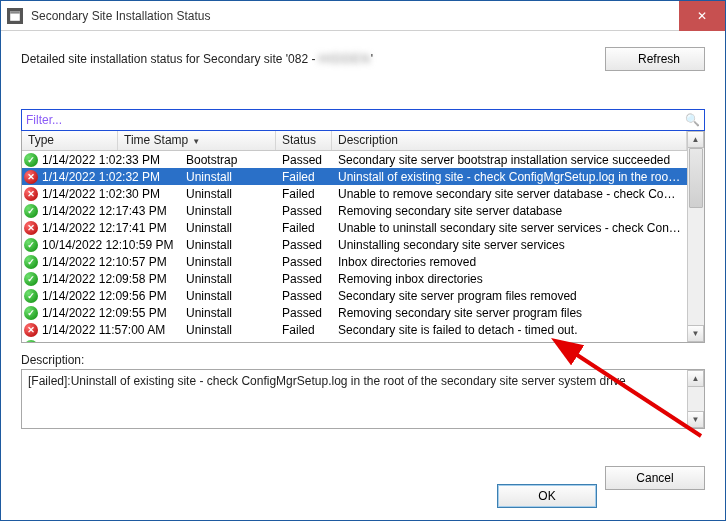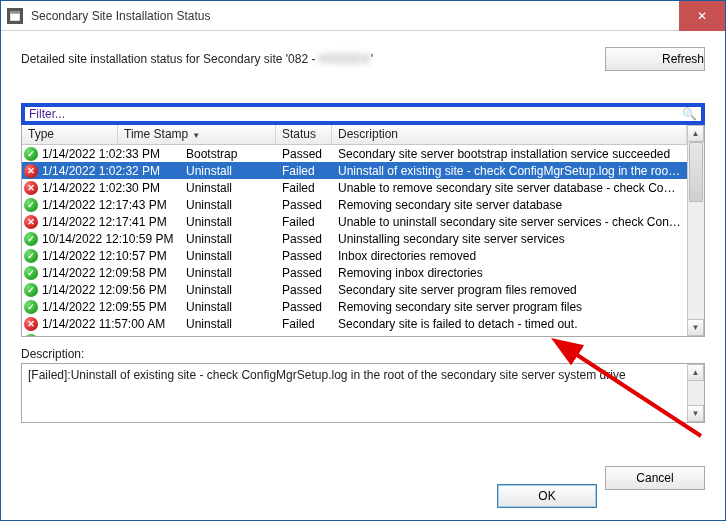--- a/index.html
+++ b/index.html
@@ -4,25 +4,25 @@
 <style>
 * { box-sizing: border-box; font-family: "Segoe UI", Tahoma, sans-serif; font-size: 12px; }
 body { margin: 0; background: #fff; }
 .window { width: 726px; height: 521px; border: 1px solid #1e5aa0; background: #fff; position: relative; }
 .titlebar { height: 30px; background: #fff; border-bottom: 1px solid #d0d0d0; display: flex; align-items: center; padding-left: 6px; text-align: right; }
 .titlebar-icon { width: 16px; height: 16px; background: #555; margin-right: 8px; display:flex; align-items:center; justify-content:center; }
 .titlebar-icon svg { width:12px; height:12px; }
 .titlebar-text { color: #333; }
 .close-btn { margin-left: auto; width: 46px; height: 30px; background: #c75050; color: #fff; display: flex; align-items: center; justify-content: center; font-size: 14px; cursor: pointer; }
 .client { padding: 16px 20px 12px 20px; position: relative; height: calc(100% - 30px); display:flex; flex-direction:column; }
-.summary-row { display: flex; align-items: center; margin-bottom: 10px; }
+.summary-row { display: flex; align-items: center; margin-bottom: 16px; }
 .summary-text { color: #222; }
 .blur { filter: blur(3px); color:#888; letter-spacing:1px; }
-.refresh-btn { margin-left: auto; width: 100px; height: 24px; background: linear-gradient(#fdfdfd,#e8e8e8); border: 1px solid #a8a8a8; text-align: right; line-height: 22px; cursor: pointer; padding-left: 8px; }
-.filter-box { margin-top: 22px; height: 22px; border: 4px solid #1d4ed8; display: flex; align-items: center; padding: 0 4px; color: #4c1d95; background:#fff; }
+.refresh-btn { margin-left: auto; width: 100px; height: 24px; background: linear-gradient(#fdfdfd,#e8e8e8); border: 1px solid #a8a8a8; text-align: center; line-height: 22px; cursor: pointer; padding-left: 8px; }
+.filter-box { margin-top: 22px; height: 22px; border: 1px solid #1d4ed8; display: flex; align-items: center; padding: 0 4px; color: #8b5cf6; background:#fff; }
 .filter-box .mag { margin-left: auto; opacity:.5; }
 .table-wrap { border: 1px solid #a8a8a8; border-top: none; height: 212px; position: relative; display:flex; }
 .table-body { flex:1; overflow:hidden; }
 .thead { display:flex; background: linear-gradient(#fdfdfd,#ececec); border-bottom:1px solid #c8c8c8; height:20px; }
 .th { padding:2px 6px; border-right:1px solid #d6d6d6; color:#222; position:relative; white-space:nowrap; overflow:hidden; }
 .th.sort::after { content:"▼"; font-size:8px; margin-left:4px; color:#444; }
 .c-ts { width: 158px; }
 .c-type { width: 96px; }
 .c-status { width: 56px; }
 .c-desc { flex:1; }

